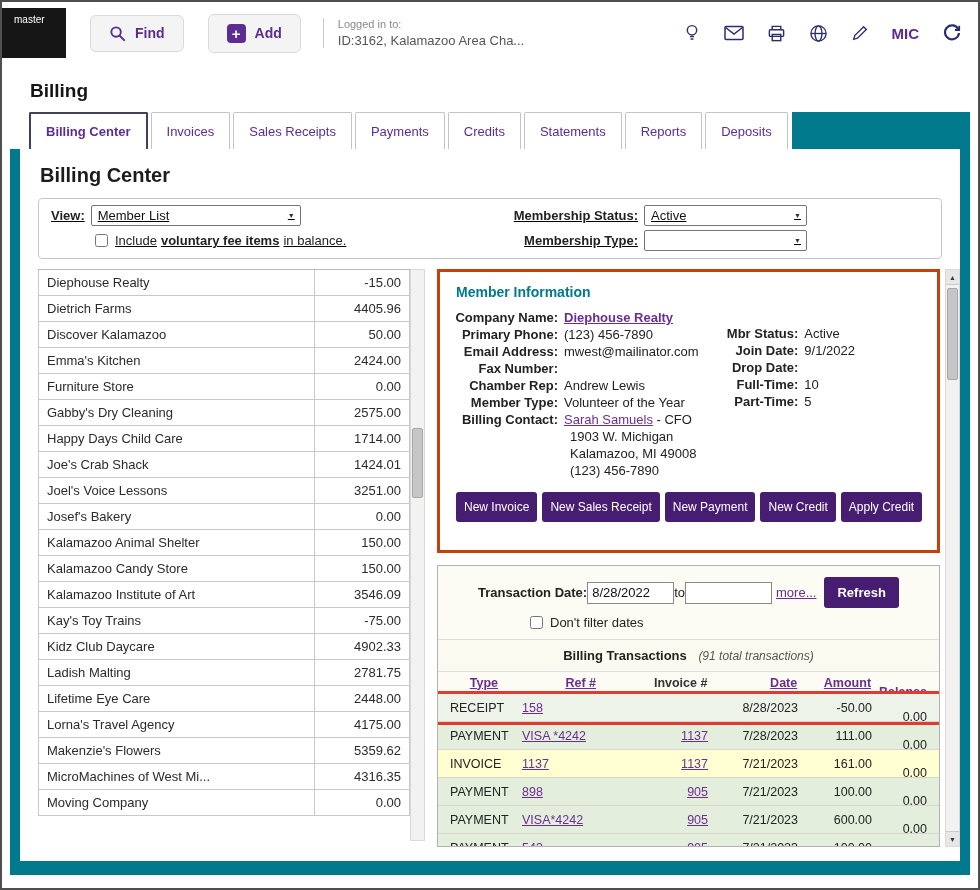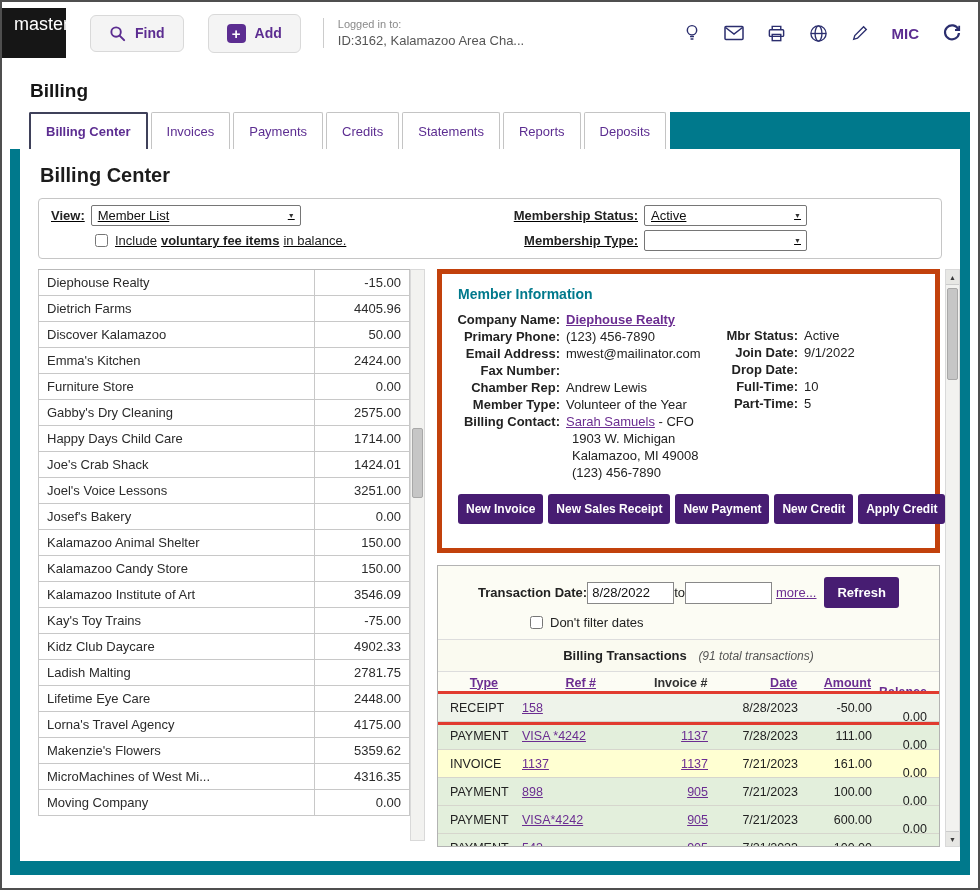--- a/index.html
+++ b/index.html
@@ -7,21 +7,21 @@
     --button-purple:#471d72; --highlight-red:#e13b2f;
     --row-green:#e3efdc; --row-yellow:#ffffd2; --row-receipt:#eef3ea;
     --icon-navy:#2b2e6e;
   }
   *{box-sizing:border-box;}
   body{margin:0;background:#ddd;font-family:"Liberation Sans",sans-serif;}
   .app{width:980px;height:890px;border:2px solid #4f4f4f;background:#fff;overflow:hidden;position:relative;}
 
   
   .topbar{height:62px;display:flex;align-items:center;background:#fff;}
-  .logo-box{width:64px;height:50px;background:#161616;color:#fff;font-size:18px;padding:6px 0 0 12px;flex-shrink:0;}
+  .logo-box{width:64px;height:50px;background:#161616;color:#fff;font-size:10px;padding:6px 0 0 12px;flex-shrink:0;}
   .btn-toolbar{display:inline-flex;align-items:center;gap:9px;background:#f4f4f4;border:1px solid #d9d9d9;border-radius:6px;padding:9px 18px;margin-left:24px;color:var(--tab-purple);font-size:14px;font-weight:bold;cursor:pointer;}
   .add-glyph{width:19px;height:19px;border-radius:4px;background:var(--tab-purple);color:#fff;display:flex;align-items:center;justify-content:center;font-size:15px;font-weight:bold;line-height:1;}
   .login-info{margin-left:22px;padding-left:14px;border-left:1px solid #ccc;}
   .login-label{font-size:11px;color:#8a8a8a;}
   .login-value{font-size:13px;color:#555;margin-top:3px;}
   .topbar-right{margin-left:auto;display:flex;align-items:center;gap:23px;padding-right:16px;}
   .icon-btn{cursor:pointer;display:flex;}
   .mic{color:var(--tab-purple);font-weight:bold;font-size:15px;cursor:pointer;}
 
   .page-title{font-size:19px;font-weight:bold;margin:16px 0 10px 28px;color:#151515;}
@@ -61,34 +61,34 @@
 
   .scrollbar{width:15px;background:#f2f2f0;border:1px solid #d9d9d9;position:relative;flex-shrink:0;}
   .scrollbar.left{height:572px;}
   .scrollbar.right{height:578px;margin-left:5px;}
   .scroll-thumb{position:absolute;left:1px;right:1px;background:#c6c6c6;border:1px solid #a8a8a8;border-radius:2px;cursor:pointer;}
   .scroll-arrow{position:absolute;left:0;right:0;height:15px;background:#e7e7e4;border-bottom:1px solid #ccc;display:flex;align-items:center;justify-content:center;font-size:7px;color:#3a3a3a;cursor:pointer;}
   .scroll-arrow.down{bottom:0;border-top:1px solid #ccc;border-bottom:none;}
 
   
   .right-panel{flex:1;margin-left:12px;height:578px;display:flex;flex-direction:column;min-width:0;}
-  .info-box{height:284px;border:5px solid #c2410c;background:#fff;padding:10px 12px;}
+  .info-box{height:284px;border:3px solid #c2410c;background:#fff;padding:10px 12px;}
   .info-title{color:var(--teal);font-weight:bold;font-size:14px;margin:2px 0 9px 4px;}
   .info-cols{display:flex;}
   .info-left{width:58%;}
   .info-right{flex:1;padding-top:16px;}
   .field{display:flex;font-size:13px;line-height:17px;color:#222;}
   .field .lbl{width:112px;text-align:right;font-weight:bold;padding-right:6px;flex-shrink:0;}
   .field .val{flex:1;min-width:0;white-space:nowrap;}
   .info-right .lbl{width:78px;}
   .addr-line{margin-left:118px;font-size:13px;line-height:17px;color:#222;}
   .link{color:var(--link-purple);text-decoration:underline;cursor:pointer;}
   .bold-link{font-weight:bold;}
   .btn-row{display:flex;gap:5px;margin:13px 0 0 4px;}
-  .pbtn{background:var(--button-purple);color:#fff;font-weight:bold;font-size:12px;padding:8px 8px;border-radius:3px;cursor:pointer;white-space:nowrap;}
+  .pbtn{background:var(--button-purple);color:#fff;font-weight:normal;font-size:12px;padding:8px 8px;border-radius:3px;cursor:pointer;white-space:nowrap;}
 
   
   .trans-box{flex:1;margin-top:12px;border:1px solid #b3b3b3;background:#fcfcf4;overflow:hidden;}
   .trans-filter{display:flex;align-items:center;justify-content:center;padding:11px 6px 4px;font-size:13px;color:#222;}
   .lblb{font-weight:bold;}
   .date-input{width:87px;height:22px;border:1px solid #888;background:#fff;font-size:13px;padding:6px 4px;font-family:"Liberation Sans",sans-serif;color:#111;}
   .more-link{font-size:13px;margin-left:4px;}
   .refresh-btn{margin-left:8px;background:var(--button-purple);color:#fff;font-weight:bold;font-size:13px;padding:8px 13px;border-radius:3px;cursor:pointer;}
   .dont-filter{display:flex;align-items:center;gap:4px;font-size:13px;color:#222;padding:3px 0 9px 92px;}
   .table-title{text-align:center;font-size:13px;padding:8px 0;background:#fafaf0;border-top:1px solid #ddd;border-bottom:1px solid #ddd;color:#222;}
@@ -184,20 +184,23 @@
     <div class="tabs-strip">
 
         <div class="tab active">
           <span>Billing Center</span>
         </div>
 
         <div class="tab">
           <span>Invoices</span>
         </div>
 
+        <div class="tab">
+          <span>Sales Receipts</span>
+        </div>
 
         <div class="tab">
           <span>Payments</span>
         </div>
 
         <div class="tab">
           <span>Credits</span>
         </div>
 
         <div class="tab">

